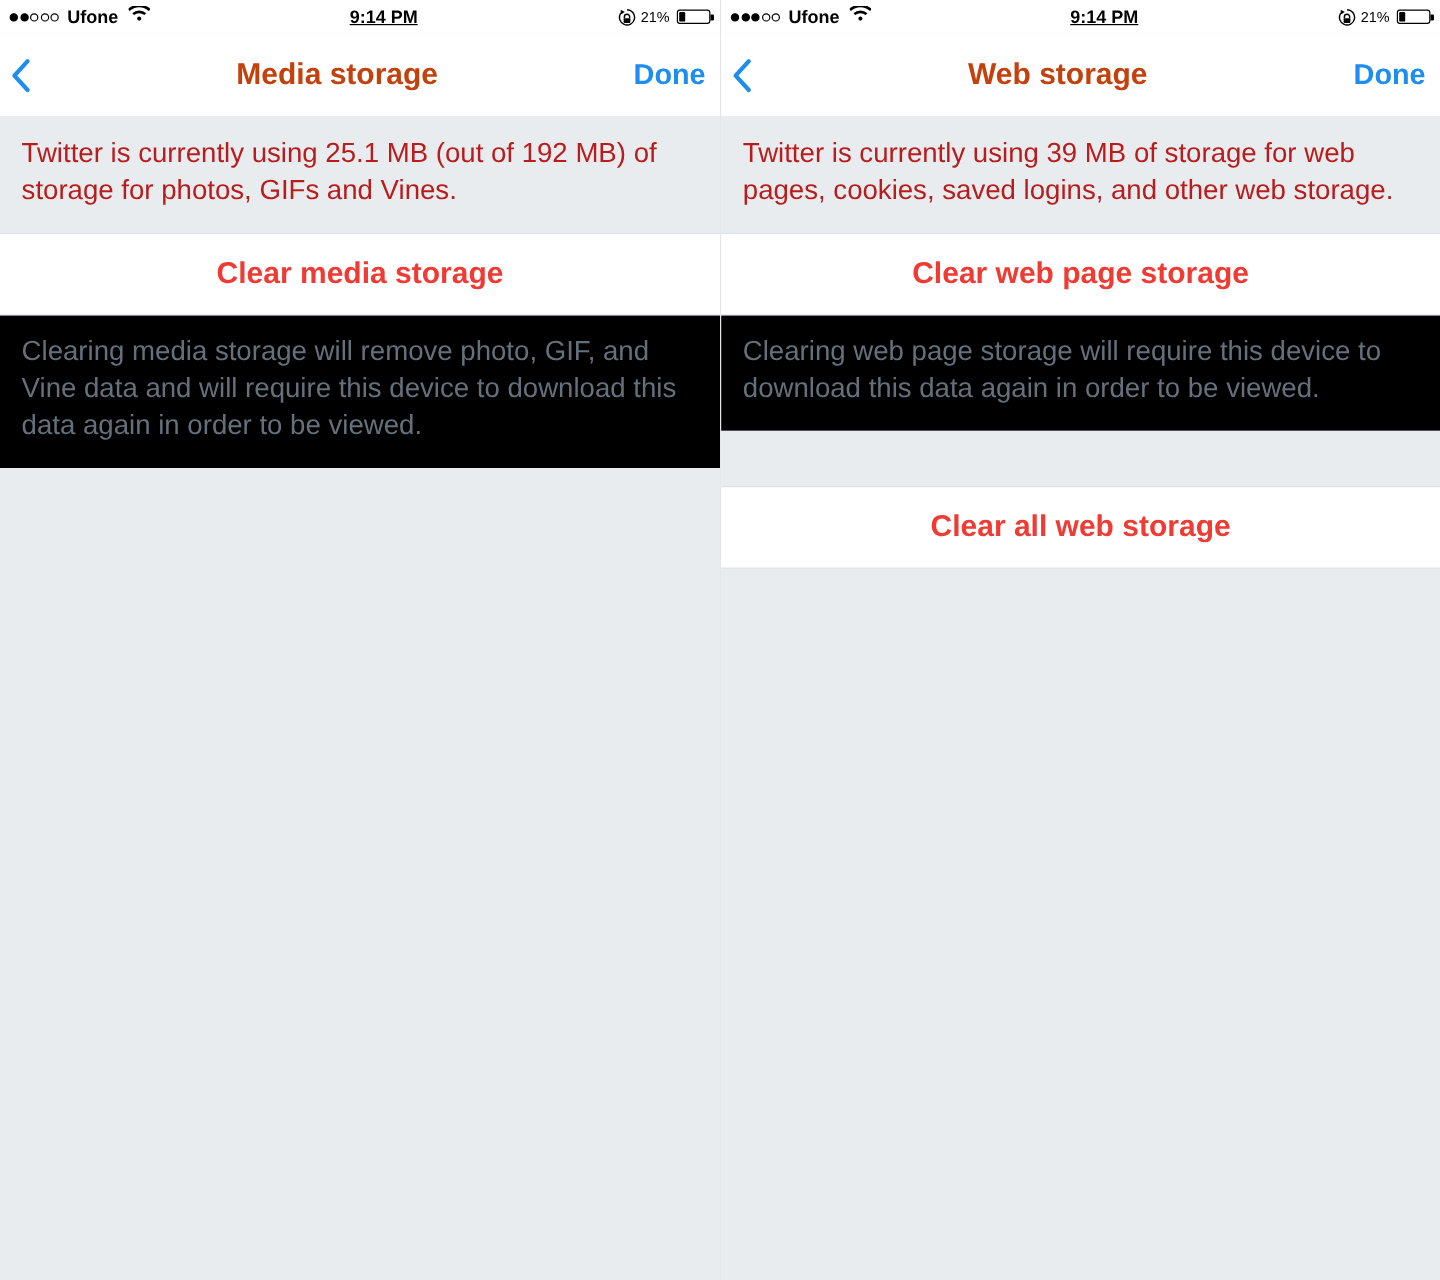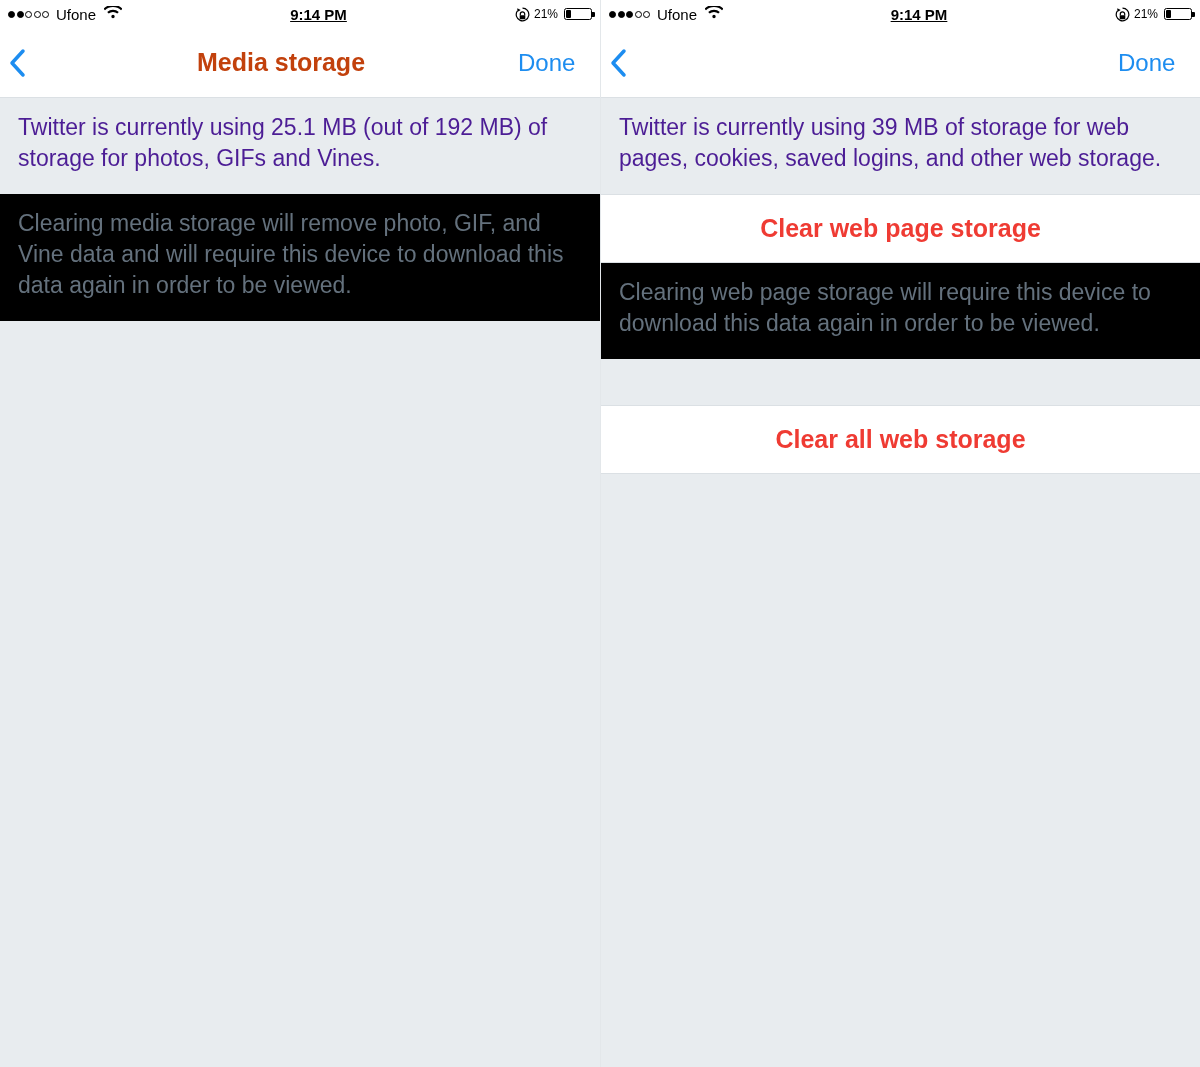--- a/index.html
+++ b/index.html
@@ -22,21 +22,21 @@
     background: #ffffff;
     display: flex;
     align-items: center;
     justify-content: space-between;
     padding: 0 8px;
     font-size: 15px;
     color: #000;
   }
   .statusbar .sb-left, .statusbar .sb-right { display: flex; align-items: center; gap: 4px; }
   .statusbar .sb-center { font-weight: 600; font-size: 15px; text-decoration: underline; }
-  .statusbar .carrier { font-size: 15px; font-weight: 400; margin-left: 2px; }
+  .statusbar .carrier { font-size: 15px; font-weight: 700; margin-left: 2px; }
   .statusbar .wifi { margin-left: 4px; }
   .statusbar .dots { display: flex; gap: 1.5px; align-items: center; margin-right: 1px;}
   .statusbar .dots span { width: 7px; height: 7px; border-radius: 50%; border: 1px solid #000; }
   .statusbar .dots span.filled { background: #000; }
 
   .statusbar .lock svg { display: block; }
   .statusbar .pct { font-size: 12px; }
   .statusbar .battery {
     width: 28px; height: 12px; border: 1px solid #000; border-radius: 2.5px; position: relative; margin-left: 2px;
   }
@@ -63,31 +63,32 @@
   }
   .navbar .title {
     font-size: 25px;
     font-weight: 700;
     color: #c2410c;
     text-align: center;
     flex: 1;
   }
   .navbar .done {
     font-size: 24px;
-    font-weight: 400;
+    font-weight: 700;
     color: #1d8df0;
+    text-align: right;
     min-width: 70px;
   }
 
   
   .section-desc {
     padding: 14px 18px 20px 18px;
     font-size: 23px;
     line-height: 1.35;
-    color: #4c1d95;
+    color: #b91c1c;
     background: #e8ecef;
   }
   .section-btn {
     background: #ffffff;
     border-top: 1px solid #dbe0e4;
     border-bottom: 1px solid #dbe0e4;
     padding: 19px 10px;
     text-align: center;
     font-size: 25px;
     font-weight: 700;
@@ -146,20 +147,21 @@
       <svg width="18" height="30" viewBox="0 0 18 30">
           <polyline points="15,3 4,15 15,27" fill="none" stroke="#1d8df0" stroke-width="3.5" stroke-linecap="round" stroke-linejoin="round"></polyline>
         </svg>
     </div>
     <div class="title">Media storage</div>
     <div class="done">Done</div>
   </div>
 
   <div class="section-desc">Twitter is currently using 25.1 MB (out of 192 MB) of storage for photos, GIFs and Vines.</div>
 
+  <div class="section-btn">Clear media storage</div>
 
   <div class="section-footer">Clearing media storage will remove photo, GIF, and Vine data and will require this device to download this data again in order to be viewed.</div>
 
 </div>
 
 <div class="phone">
 
   <div class="statusbar">
     <div class="sb-left">
       <span class="dots">
@@ -192,20 +194,21 @@
         </span>
     </div>
   </div>
 
   <div class="navbar">
     <div class="back">
       <svg width="18" height="30" viewBox="0 0 18 30">
           <polyline points="15,3 4,15 15,27" fill="none" stroke="#1d8df0" stroke-width="3.5" stroke-linecap="round" stroke-linejoin="round"></polyline>
         </svg>
     </div>
+    <div class="title">Web storage</div>
     <div class="done">Done</div>
   </div>
 
   <div class="section-desc">Twitter is currently using 39 MB of storage for web pages, cookies, saved logins, and other web storage.</div>
 
   <div class="section-btn">Clear web page storage</div>
 
   <div class="section-footer">Clearing web page storage will require this device to download this data again in order to be viewed.</div>
 
   <div class="spacer-before-btn"></div>

